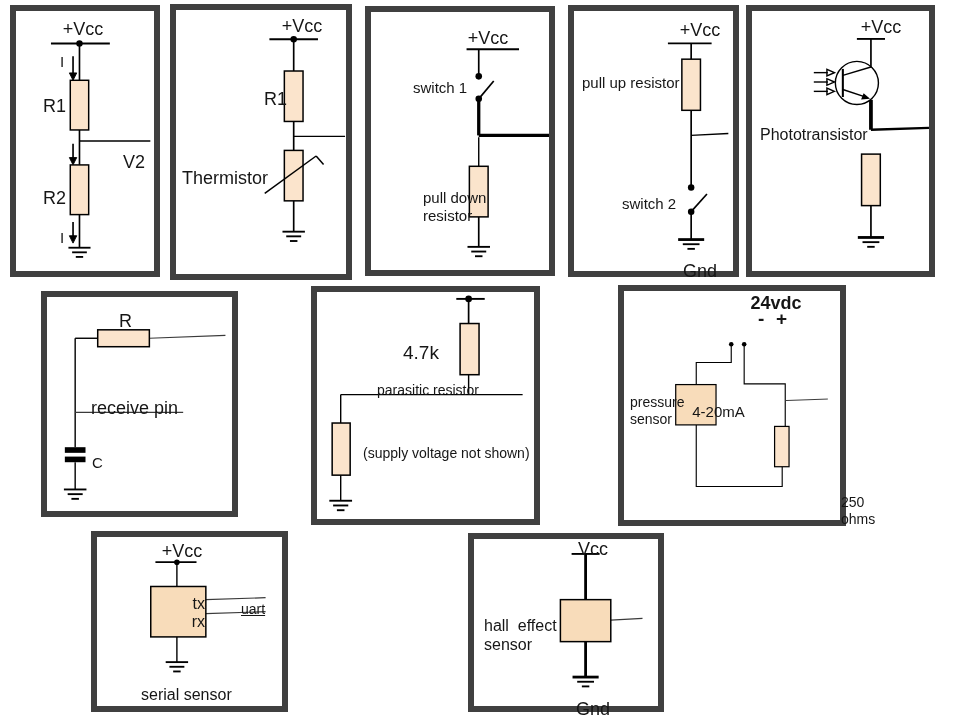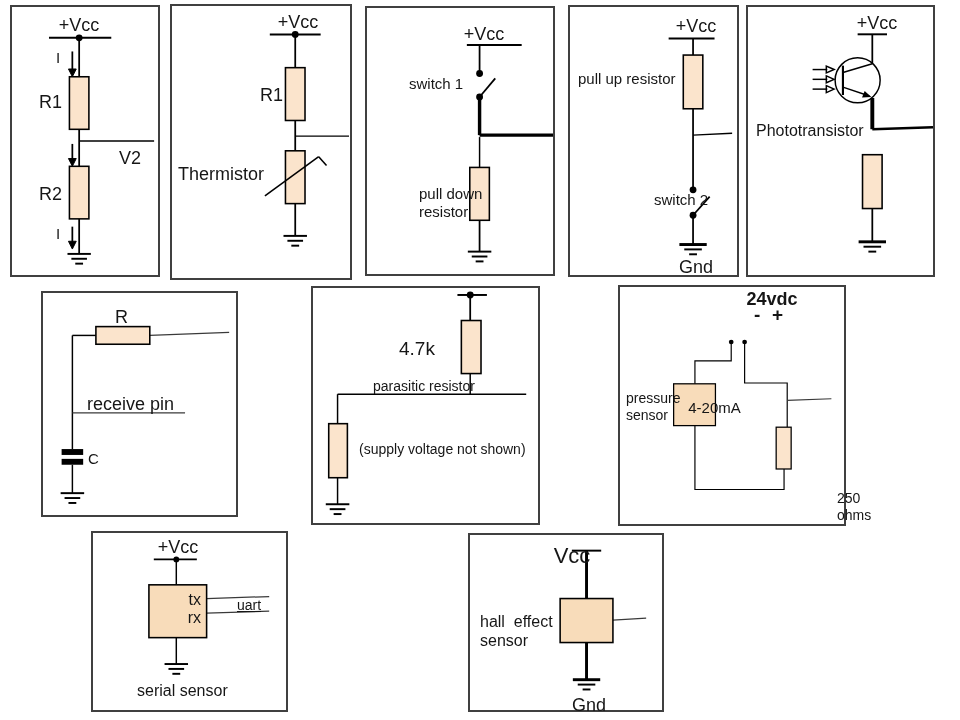--- a/index.html
+++ b/index.html
@@ -1,20 +1,20 @@
 <!DOCTYPE html>
 <html><head>
 <meta charset="utf-8">
 <style>
   html,body{margin:0;padding:0;}
   body{
     width:960px;height:720px;position:relative;background:#ffffff;
     font-family:"Liberation Sans", sans-serif;color:#141414;overflow:hidden;
   }
-  .panel{position:absolute;border:2px solid #404040;background:#fff;box-sizing:border-box;}
+  .panel{position:absolute;border:6px solid #404040;background:#fff;box-sizing:border-box;}
   .art{position:absolute;left:0;top:0;width:100%;height:100%;}
   .lbl{position:absolute;white-space:pre-wrap;line-height:1.18;color:#161616;}
   .ctr{text-align:center;}
   .rgt{text-align:right;}
   .b{font-weight:bold;}
 </style>
 </head>
 <body>
 
 <div class="panel" style="left:10px;top:5px;width:150px;height:272px;">
@@ -122,21 +122,21 @@
     <circle cx="126" cy="186" r="3.5" fill="#000"></circle>
     <circle cx="126" cy="212" r="3.5" fill="#000"></circle>
     <g stroke="#000">
       <line x1="112" y1="242" x2="140" y2="242" stroke-width="3"></line>
         <line x1="117" y1="247" x2="135" y2="247" stroke-width="2"></line>
         <line x1="122" y1="252" x2="130" y2="252" stroke-width="2"></line>
     </g>
   </svg>
   <div class="lbl ctr" style="left:98px;top:9px;width:56px;font-size:18px;">+Vcc</div>
   <div class="lbl" style="left:8px;top:63px;font-size:15px;">pull up resistor</div>
-  <div class="lbl" style="left:48px;top:184px;font-size:15px;margin-left:36px;">switch 2</div>
+  <div class="lbl" style="left:48px;top:184px;font-size:15px;">switch 2</div>
   <div class="lbl ctr" style="left:102px;top:250px;width:48px;font-size:18px;">Gnd</div>
 </div>
 
 <div class="panel" style="left:746px;top:5px;width:189px;height:272px;">
   <svg class="art" viewBox="0 0 189 272">
     <g stroke="#000" fill="none">
       <line x1="112" y1="27" x2="142" y2="27" stroke-width="2"></line>
       <line x1="127" y1="27" x2="127" y2="57" stroke-width="1.8"></line>
       <line x1="127" y1="92" x2="127" y2="124" stroke-width="4"></line>
       <line x1="127" y1="124" x2="189" y2="122" stroke-width="2.5"></line>
@@ -271,17 +271,17 @@
       <line x1="146" y1="87" x2="180" y2="85" stroke-width="1.3" stroke="#3a3a3a"></line>
       <line x1="119" y1="110" x2="119" y2="148" stroke-width="3"></line>
     </g>
     <rect x="92" y="65" width="54" height="45" stroke="#000" stroke-width="1.6" fill="#F8DCBA"></rect>
     <g stroke="#000">
       <line x1="105" y1="148" x2="133" y2="148" stroke-width="3"></line>
         <line x1="110" y1="153" x2="128" y2="153" stroke-width="2"></line>
         <line x1="115" y1="158" x2="123" y2="158" stroke-width="2"></line>
     </g>
   </svg>
-  <div class="lbl ctr" style="left:76px;top:0px;width:52px;font-size:22px;margin-top:8px;">Vcc</div>
+  <div class="lbl ctr" style="left:93px;top:0px;width:52px;font-size:18px;">Vcc</div>
   <div class="lbl" style="left:10px;top:78px;font-size:16px;">hall  effect
 sensor</div>
   <div class="lbl ctr" style="left:95px;top:160px;width:48px;font-size:18px;">Gnd</div>
 </div>
 
 </body></html>

